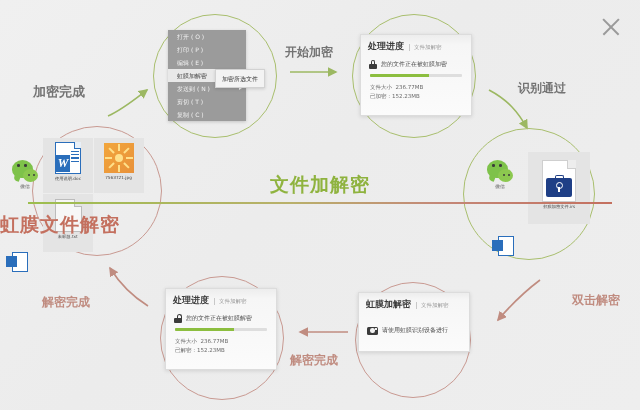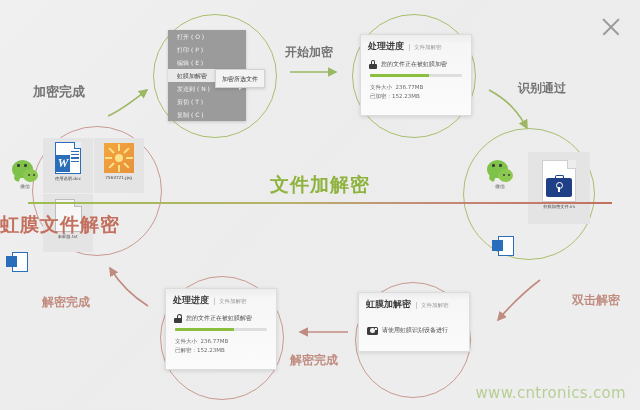--- a/index.html
+++ b/index.html
@@ -324,15 +324,14 @@
   <div class="steplabel green" style="left:285px;top:44px;font-size:12px;">开始加密</div>
   <div class="steplabel green" style="left:518px;top:80px;font-size:12px;">识别通过</div>
   <div class="steplabel red" style="left:528px;top:292px;font-size:12px;margin-left:44px;">双击解密</div>
   <div class="steplabel red" style="left:290px;top:352px;font-size:12px;">解密完成</div>
   <div class="steplabel red" style="left:42px;top:294px;font-size:12px;">解密完成</div>
 
   <div class="title-enc">文件加解密</div>
   <div class="divider"></div>
   <div class="title-dec">虹膜文件解密</div>
 
-  <div class="watermark">www.cntronics.com</div>
 
 </div>
 
 </body></html>

